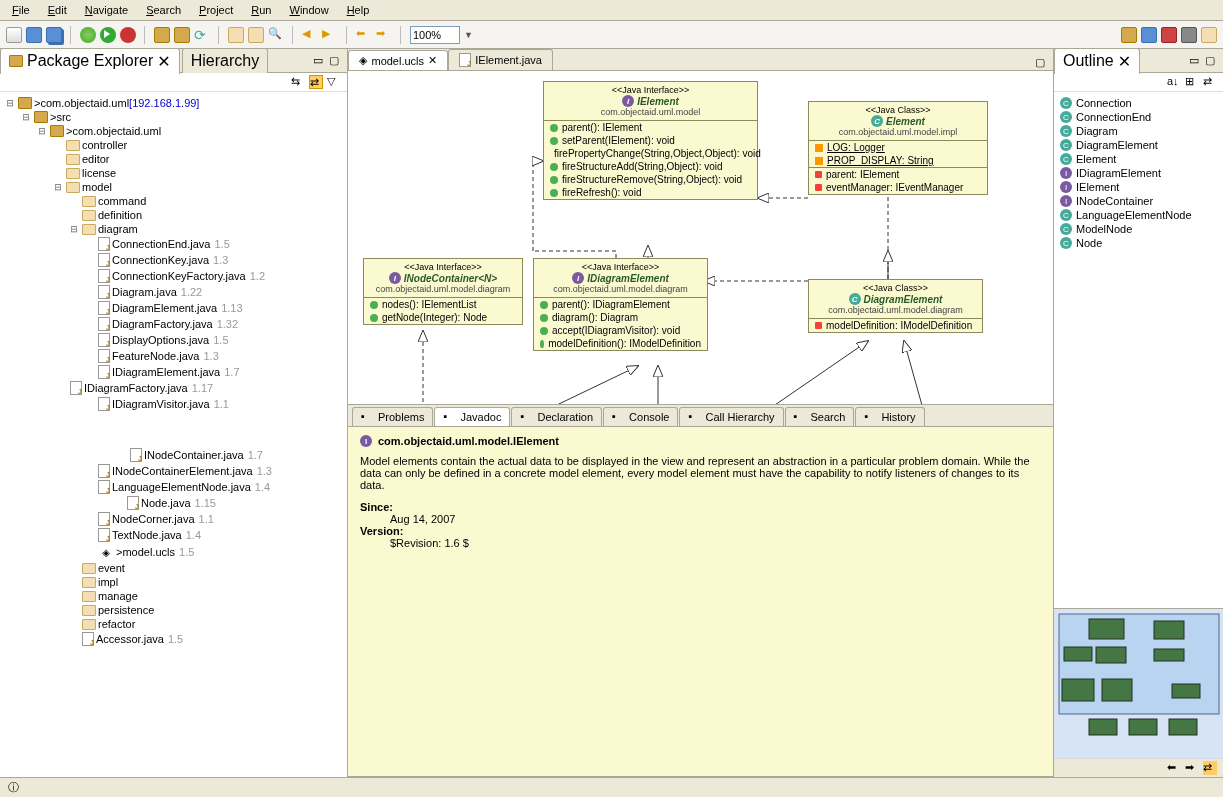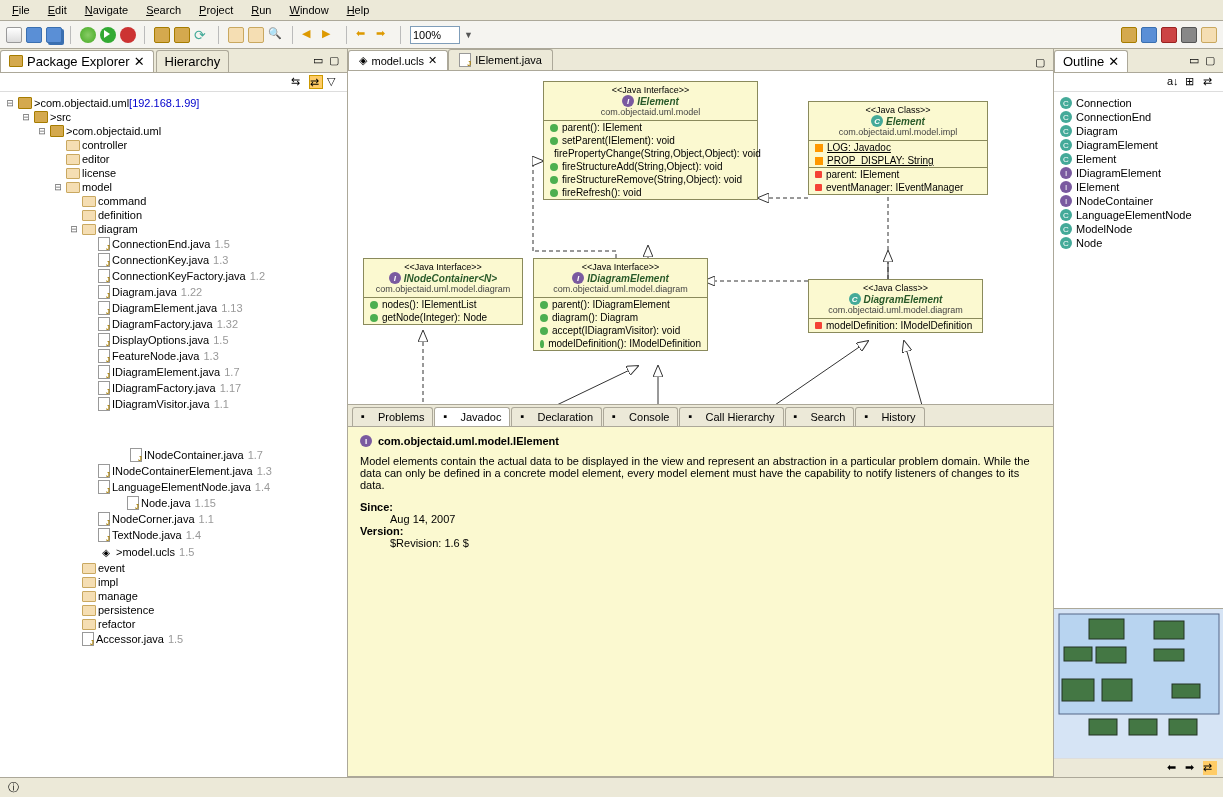--- a/index.html
+++ b/index.html
@@ -8,21 +8,21 @@
 .menubar span { padding: 2px 8px; cursor: default; }
 .menubar span u { text-decoration: underline; }
 .toolbar { background: #f5f4f0; border-bottom: 1px solid #aca899; padding: 2px 6px; display: flex; align-items: center; gap: 4px; height: 28px; }
 .toolbar-sep { width: 2px; height: 18px; border-left: 1px solid #bbb; margin: 0 4px; }
 .toolbar-icon { width: 16px; height: 16px; display: inline-block; border-radius: 2px; }
 .toolbar-right { margin-left: auto; display: flex; gap: 4px; }
 .zoom-input { width: 50px; height: 18px; font-size: 11px; border: 1px solid #7f9db9; padding: 0 2px; }
 .main { flex: 1; display: flex; min-height: 0; }
 .left-panel { width: 348px; display: flex; flex-direction: column; border-right: 1px solid #aca899; background: #fff; }
 .panel-tabs { display: flex; background: #ece9d8; border-bottom: 1px solid #aca899; align-items: center; height: 24px; }
-.panel-tab { padding: 3px 8px; border: 1px solid #aca899; border-bottom: none; background: #fff; font-size: 13px; display: flex; align-items: center; gap: 4px; margin-right: 2px; border-radius: 3px 3px 0 0; }
+.panel-tab { padding: 3px 8px; border: 1px solid #aca899; border-bottom: none; background: #fff; font-size: 16px; display: flex; align-items: center; gap: 4px; margin-right: 2px; border-radius: 3px 3px 0 0; }
 .panel-tab.inactive { background: #ece9d8; }
 .panel-header-icons { margin-left: auto; display: flex; gap: 2px; padding-right: 4px; }
 .tree { flex: 1; overflow: auto; padding: 4px 0; font-size: 11px; }
 .tree-node { display: flex; align-items: center; padding: 1px 0; white-space: nowrap; cursor: default; }
 .tree-toggle { width: 12px; text-align: center; color: #666; font-size: 9px; }
 .tree-icon { width: 16px; height: 16px; margin: 0 2px; display: inline-flex; align-items: center; justify-content: center; font-size: 10px; }
 .tree-label { color: #000; }
 .tree-decorator { color: #999; margin-left: 4px; }
 .tree-link { color: #0000cc; }
 .center-panel { flex: 1; display: flex; flex-direction: column; min-width: 0; }
@@ -230,21 +230,21 @@
           <span class="java-icon tree-icon"></span>
           <span class="tree-label">FeatureNode.java</span>
           <span class="tree-decorator">1.3</span>
         </div>
         <div class="tree-node" style="padding-left: 84px;">
           <span class="tree-toggle"></span>
           <span class="java-icon tree-icon"></span>
           <span class="tree-label">IDiagramElement.java</span>
           <span class="tree-decorator">1.7</span>
         </div>
-        <div class="tree-node" style="padding-left: 84px;">
+        <div class="tree-node" style="padding-left: 56px;">
           <span class="tree-toggle"></span>
           <span class="java-icon tree-icon"></span>
           <span class="tree-label">IDiagramFactory.java</span>
           <span class="tree-decorator">1.17</span>
         </div>
         <div class="tree-node" style="padding-left: 84px;">
           <span class="tree-toggle"></span>
           <span class="java-icon tree-icon"></span>
           <span class="tree-label">IDiagramVisitor.java</span>
           <span class="tree-decorator">1.1</span>
@@ -407,21 +407,21 @@
             <div class="uml-stereo">&lt;&lt;Java Class&gt;&gt;</div>
             <div class="uml-name">
               <span class="icon-circle icon-c-green">C</span>
               <span style="font-style:italic">Element</span>
             </div>
             <div class="uml-pkg">com.objectaid.uml.model.impl</div>
           </div>
         <div class="uml-section" id="element-statics">
             <div class="uml-member">
               <span class="vis-static"></span>
-              <span class="underlined">LOG: Javadoc</span>
+              <span class="underlined">LOG: Logger</span>
             </div>
             <div class="uml-member">
               <span class="vis-static"></span>
               <span class="underlined">PROP_DISPLAY: String</span>
             </div>
           </div>
         <div class="uml-section" id="element-fields">
             <div class="uml-member">
               <span class="vis-dot vis-private"></span>
               <span>parent: IElement</span>

